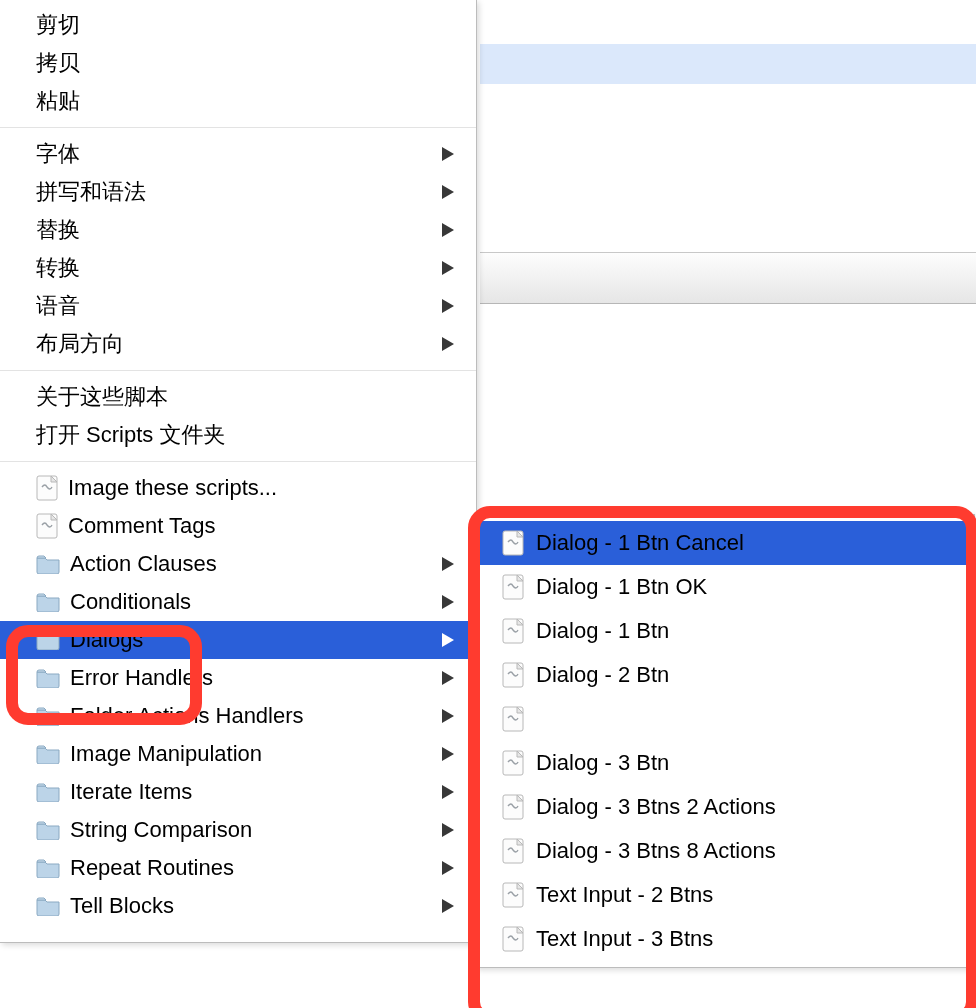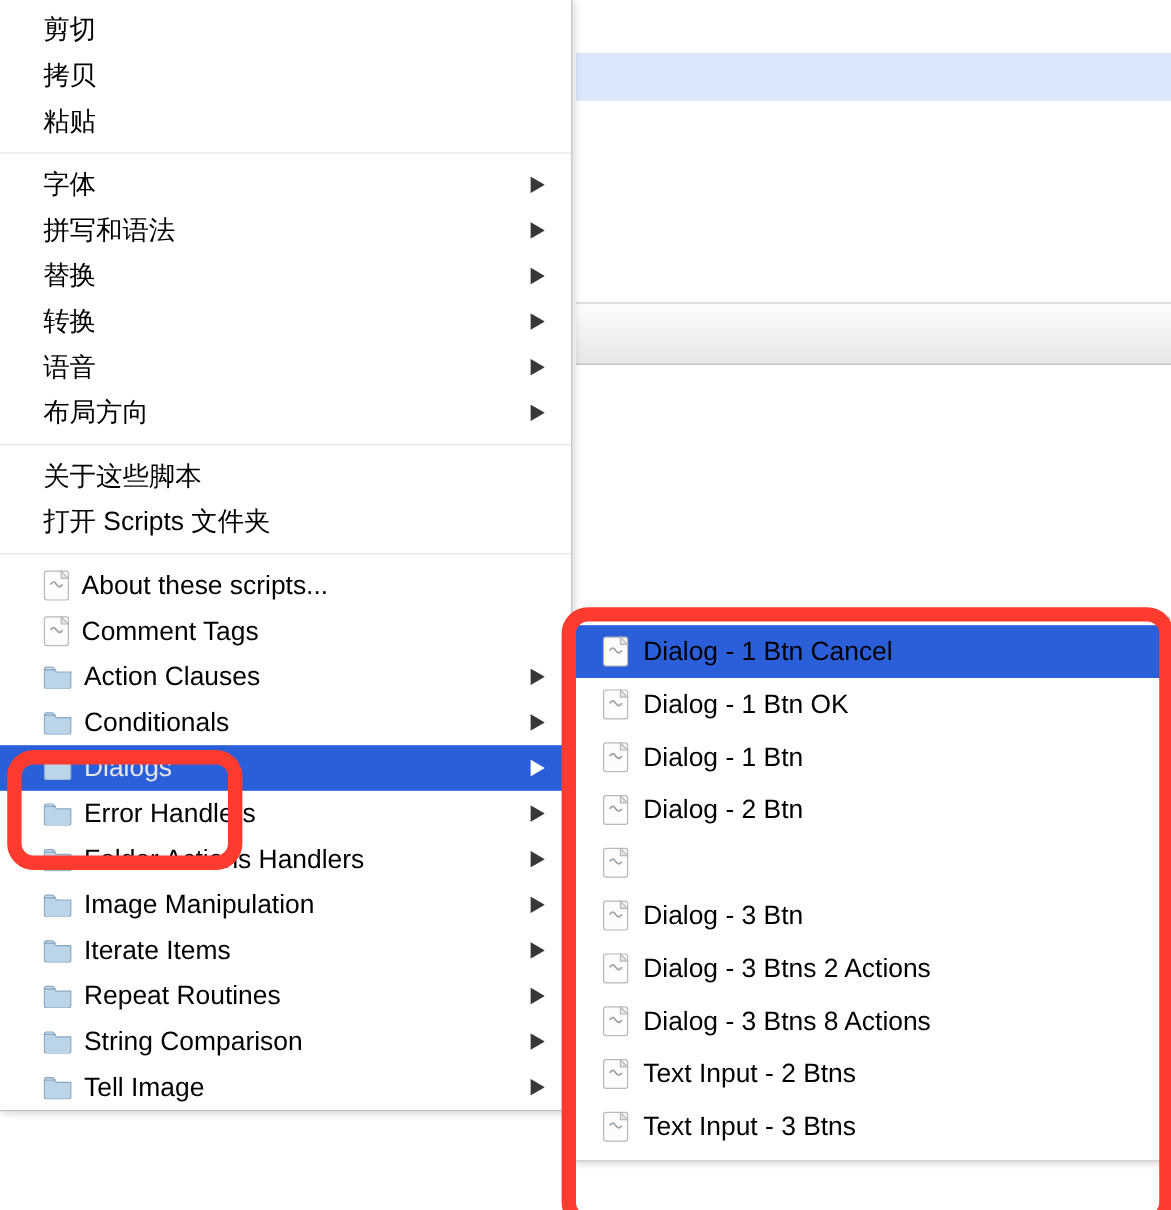--- a/index.html
+++ b/index.html
@@ -18,36 +18,36 @@
     position: absolute;
     top: 0;
     left: 0;
     width: 476px;
     background: #ffffff;
     border: 1px solid #bcbcbc;
     box-shadow: 2px 2px 6px rgba(0,0,0,0.15);
     border-top: none;
     border-left: none;
     padding-top: 6px;
-    padding-bottom: 0;
+    padding-bottom: 17px;
     text-align: center;
   }
 
   .menu-item {
     display: flex;
     align-items: center;
     height: 38px;
     padding-left: 36px;
     padding-right: 22px;
     position: relative;
     white-space: nowrap;
   }
   .menu-item.selected {
     background: #2a5fd9;
-    color: #e5e5e5;
+    color: #000000;
   }
 
   .menu-sep {
     height: 1px;
     background: #e3e3e3;
     margin: 7px 0;
   }
 
   .submenu-arrow {
     margin-left: auto;
@@ -218,21 +218,21 @@
   <div class="menu-sep"></div>
 
   <div class="menu-item with-icon">
     <span class="script-icon">
       <svg width="22" height="26">
           <rect x="1" y="1" width="20" height="24" rx="2" fill="#fcfcfc" stroke="#b8b8b8"></rect>
           <path d="M15 1 L21 7 L15 7 Z" fill="#e6e6e6" stroke="#b8b8b8"></path>
           <path d="M6 12 q3 -4 5 0 q3 4 5 0" fill="none" stroke="#9aa0a6" stroke-width="1.4"></path>
         </svg>
     </span>
-    <span class="label">About these scripts...</span>
+    <span class="label">Image these scripts...</span>
   </div>
   <div class="menu-item with-icon">
     <span class="script-icon">
       <svg width="22" height="26">
           <rect x="1" y="1" width="20" height="24" rx="2" fill="#fcfcfc" stroke="#b8b8b8"></rect>
           <path d="M15 1 L21 7 L15 7 Z" fill="#e6e6e6" stroke="#b8b8b8"></path>
           <path d="M6 12 q3 -4 5 0 q3 4 5 0" fill="none" stroke="#9aa0a6" stroke-width="1.4"></path>
         </svg>
     </span>
     <span class="label">Comment Tags</span>
@@ -336,49 +336,49 @@
         </svg>
     </span>
   </div>
   <div class="menu-item with-icon">
     <span class="folder-icon">
       <svg width="24" height="20">
           <path d="M1 4 h8 l2 2 h12 v12 a2 2 0 0 1 -2 2 h-18 a2 2 0 0 1 -2 -2 z" fill="#bcd4e8" stroke="#8aa9c2"></path>
           <path d="M1 4 a2 2 0 0 1 2 -2 h5 l2 2 z" fill="#cde0ef" stroke="#8aa9c2"></path>
         </svg>
     </span>
+    <span class="label">String Comparison</span>
+    <span class="submenu-arrow">
+      <svg width="12" height="14">
+          <path d="M0 0 L12 7 L0 14 Z" fill="#383838"></path>
+        </svg>
+    </span>
+  </div>
+  <div class="menu-item with-icon">
+    <span class="folder-icon">
+      <svg width="24" height="20">
+          <path d="M1 4 h8 l2 2 h12 v12 a2 2 0 0 1 -2 2 h-18 a2 2 0 0 1 -2 -2 z" fill="#bcd4e8" stroke="#8aa9c2"></path>
+          <path d="M1 4 a2 2 0 0 1 2 -2 h5 l2 2 z" fill="#cde0ef" stroke="#8aa9c2"></path>
+        </svg>
+    </span>
     <span class="label">Repeat Routines</span>
     <span class="submenu-arrow">
       <svg width="12" height="14">
           <path d="M0 0 L12 7 L0 14 Z" fill="#383838"></path>
         </svg>
     </span>
   </div>
   <div class="menu-item with-icon">
     <span class="folder-icon">
       <svg width="24" height="20">
           <path d="M1 4 h8 l2 2 h12 v12 a2 2 0 0 1 -2 2 h-18 a2 2 0 0 1 -2 -2 z" fill="#bcd4e8" stroke="#8aa9c2"></path>
           <path d="M1 4 a2 2 0 0 1 2 -2 h5 l2 2 z" fill="#cde0ef" stroke="#8aa9c2"></path>
         </svg>
     </span>
-    <span class="label">String Comparison</span>
-    <span class="submenu-arrow">
-      <svg width="12" height="14">
-          <path d="M0 0 L12 7 L0 14 Z" fill="#383838"></path>
-        </svg>
-    </span>
-  </div>
-  <div class="menu-item with-icon">
-    <span class="folder-icon">
-      <svg width="24" height="20">
-          <path d="M1 4 h8 l2 2 h12 v12 a2 2 0 0 1 -2 2 h-18 a2 2 0 0 1 -2 -2 z" fill="#bcd4e8" stroke="#8aa9c2"></path>
-          <path d="M1 4 a2 2 0 0 1 2 -2 h5 l2 2 z" fill="#cde0ef" stroke="#8aa9c2"></path>
-        </svg>
-    </span>
-    <span class="label">Tell Image</span>
+    <span class="label">Tell Blocks</span>
     <span class="submenu-arrow">
       <svg width="12" height="14">
           <path d="M0 0 L12 7 L0 14 Z" fill="#383838"></path>
         </svg>
     </span>
   </div>
 
 </div>
 
 <div class="submenu">

